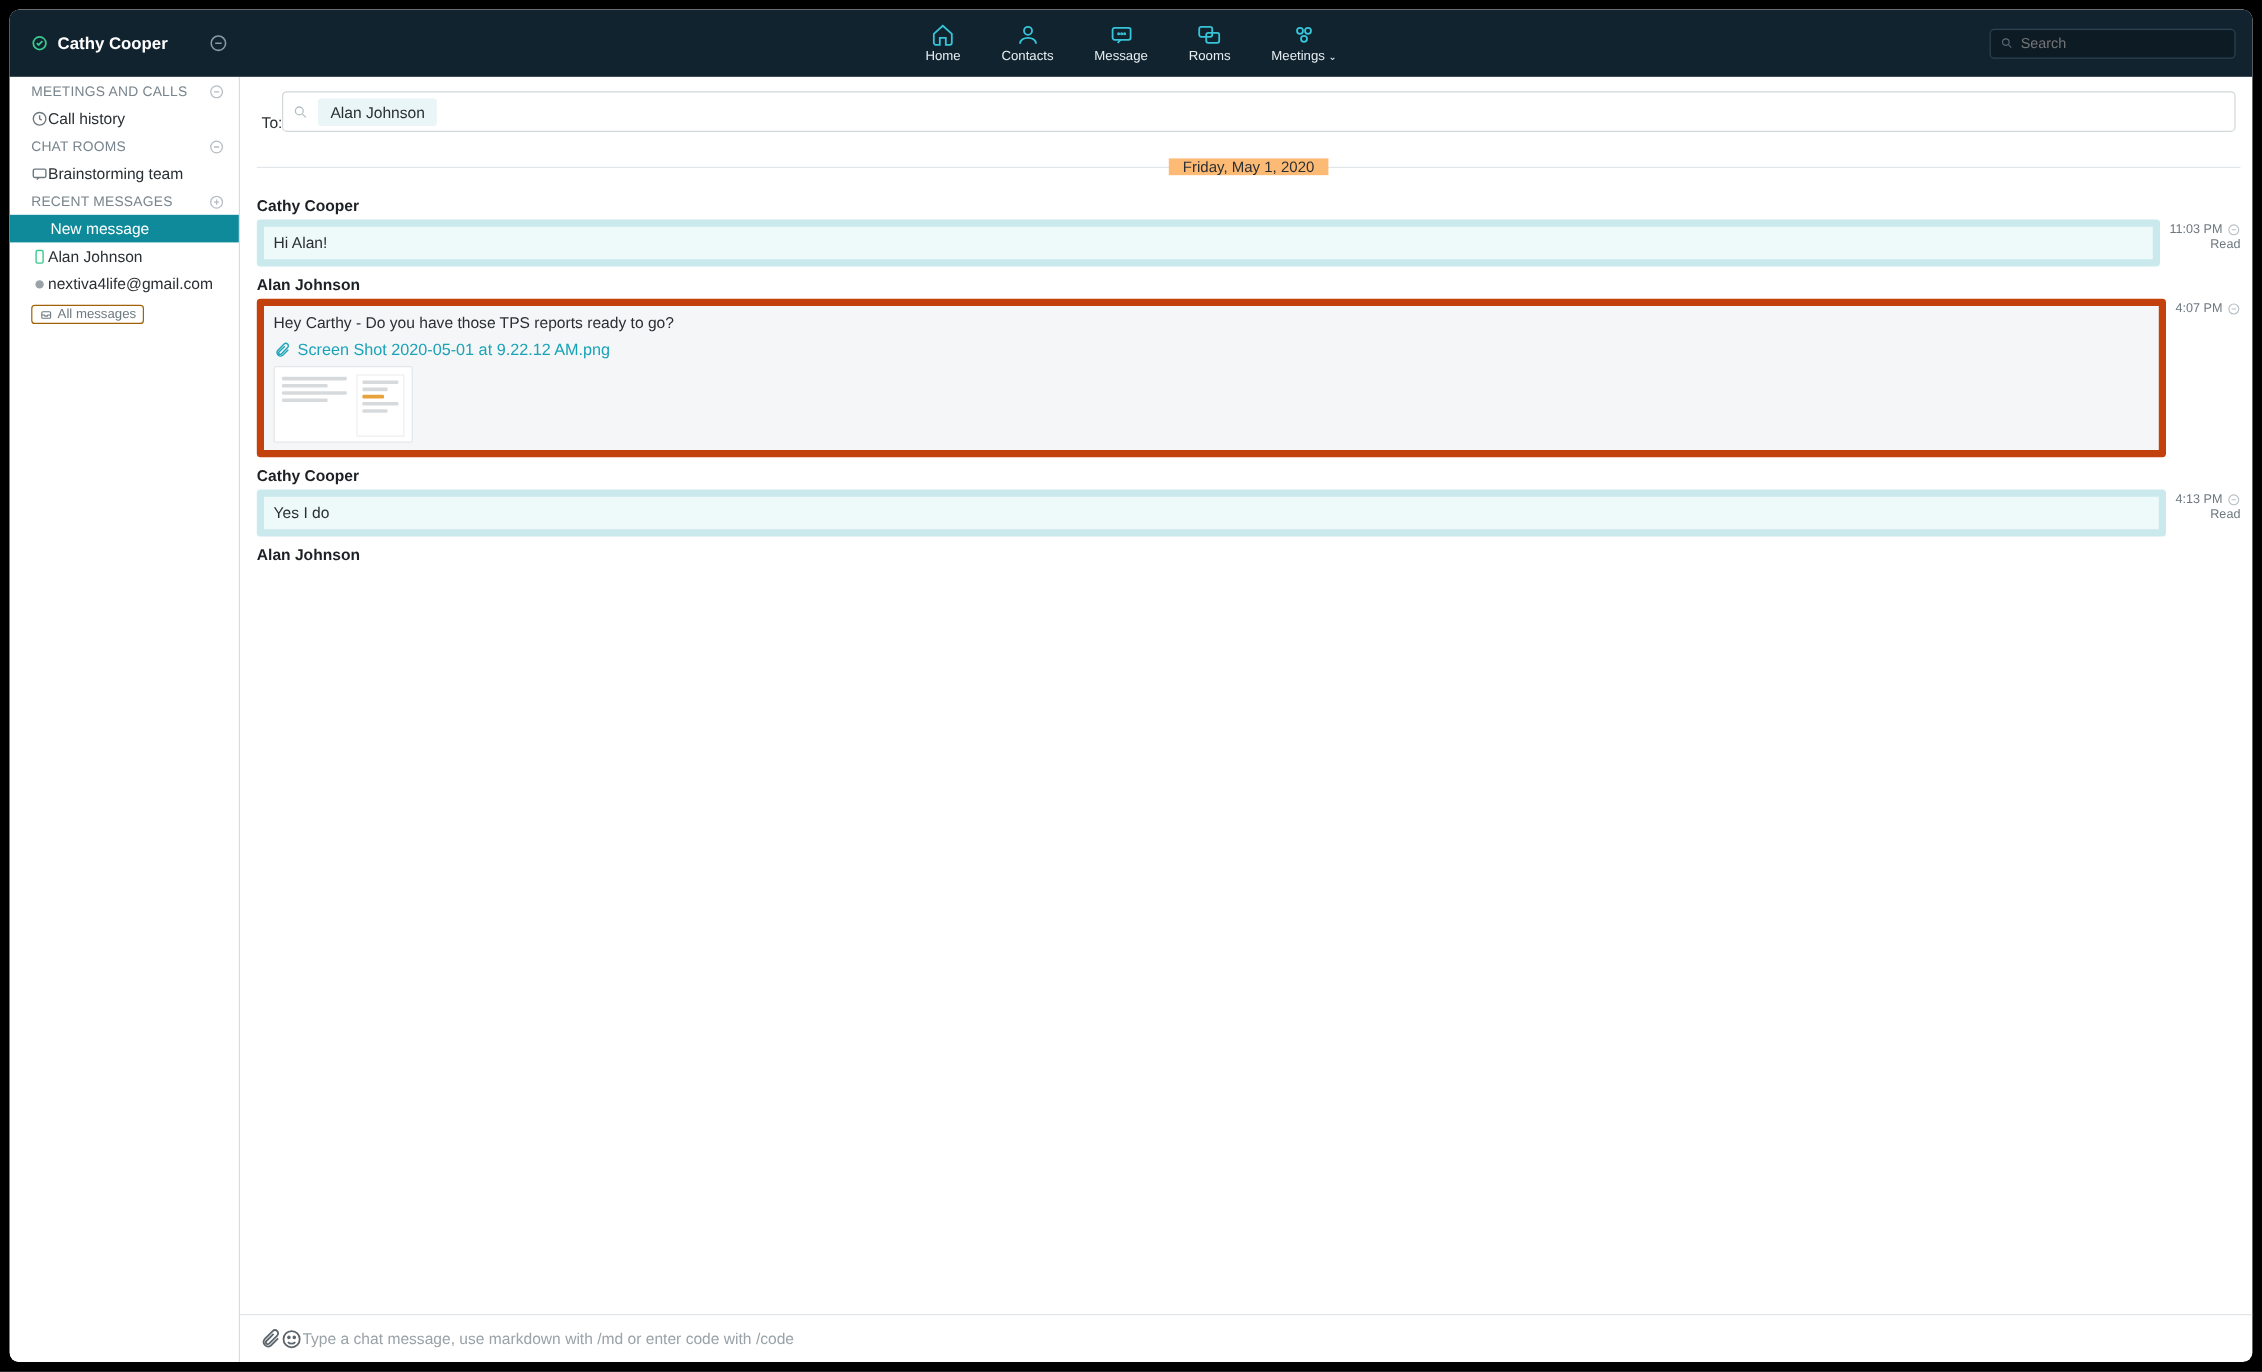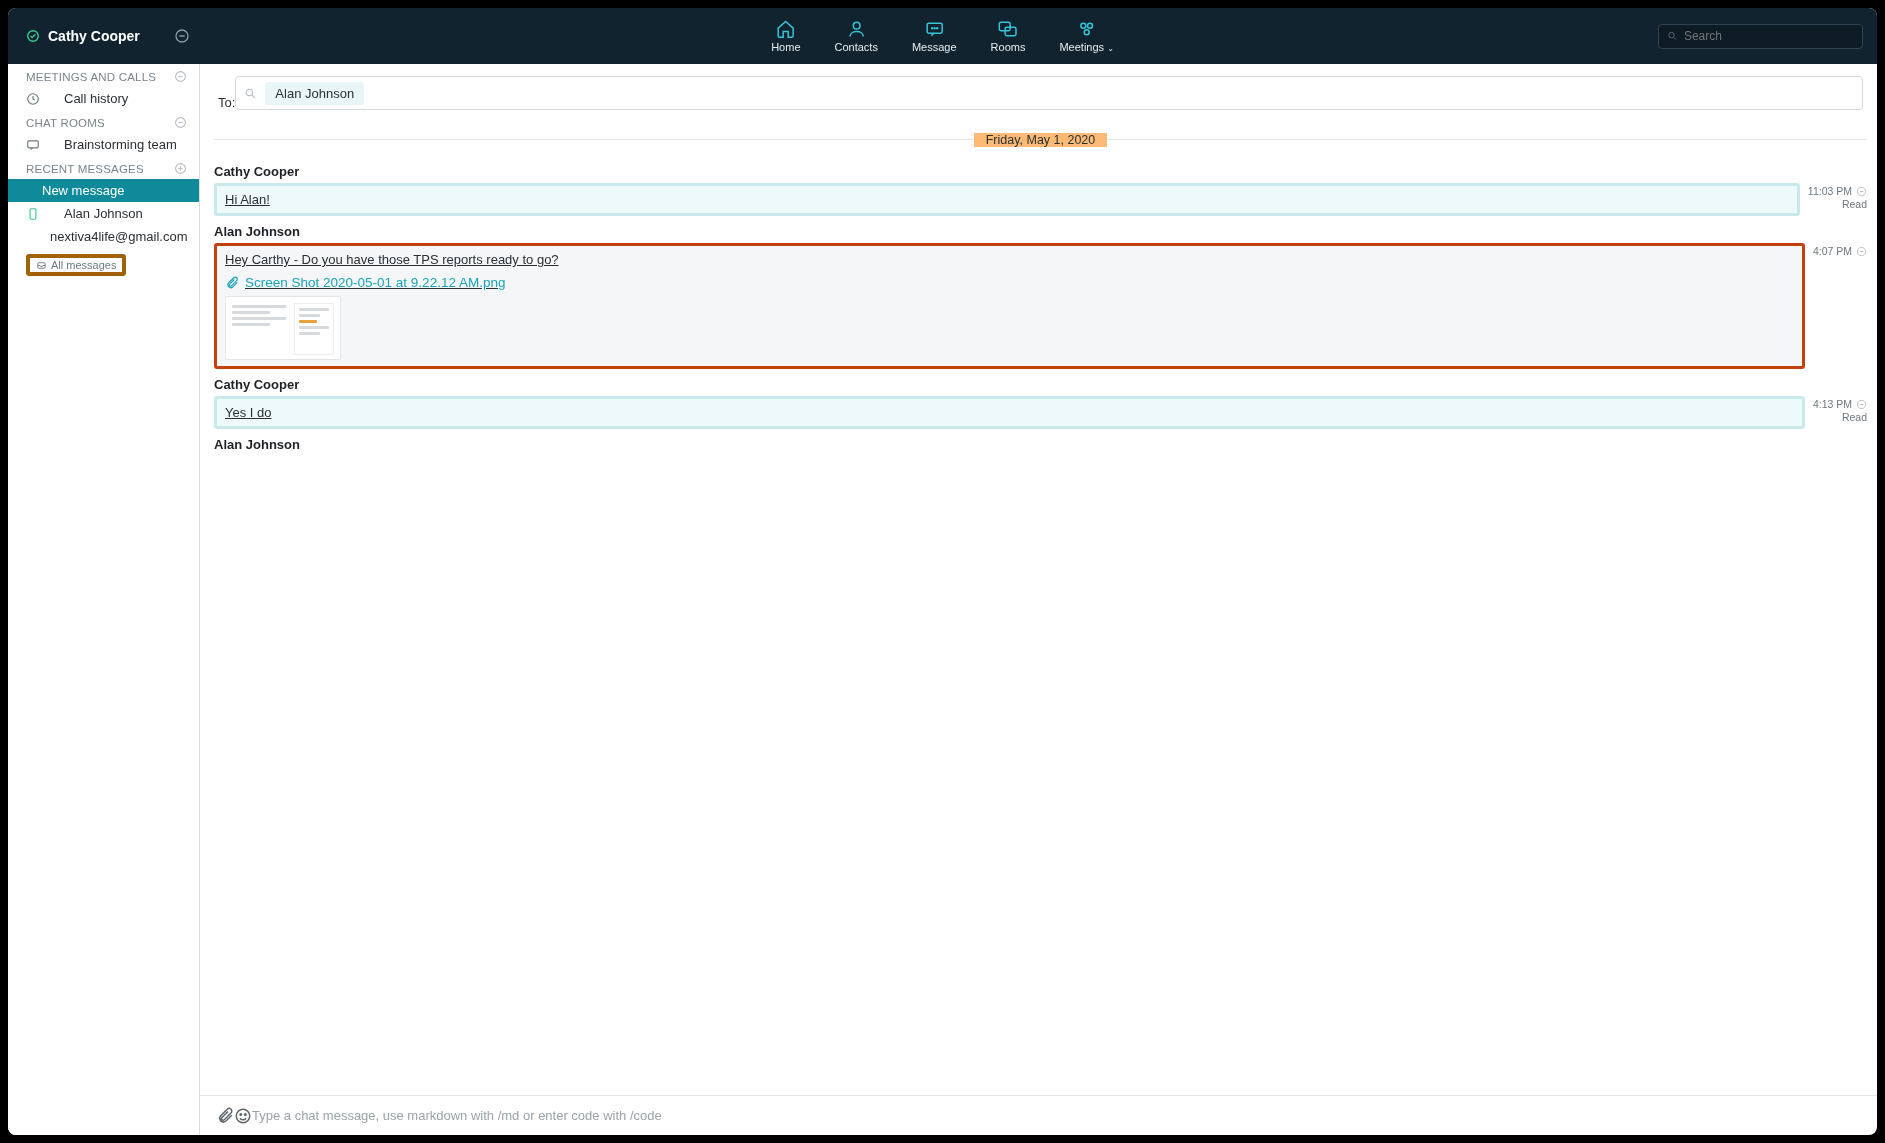--- a/index.html
+++ b/index.html
@@ -18,44 +18,44 @@
 .search { width:205px; height:25px; background:#0c1b24; border:1px solid #2d4350; border-radius:4px; display:flex; align-items:center; padding:0 8px; gap:6px; }
 .search input { background:transparent; border:none; outline:none; color:#8a9aa3; font-size:12px; width:100%; }
 .search-ico { width:12px; height:12px; color:#5a6e78; display:inline-flex; }
 
 .body { flex:1; display:flex; min-height:0; }
 .sidebar { width:192px; border-right:1px solid #d9dde0; background:#fff; display:flex; flex-direction:column; font-size:13px; }
 .sb-section { }
 .sb-head { display:flex; align-items:center; padding:6px 12px 4px 18px; color:#79858c; font-size:11.5px; letter-spacing:.2px; }
 .sb-head .spacer { flex:1; }
 .sb-head-ico { width:13px; height:13px; color:#b6bec3; display:inline-flex; }
-.sb-row { display:flex; align-items:center; gap:24px; padding:4px 12px 4px 18px; color:#2a2f33; cursor:pointer; }
+.sb-row { display:flex; align-items:center; gap:0; padding:4px 12px 4px 18px; color:#2a2f33; cursor:pointer; }
 .sb-row .ico { width:14px; height:14px; color:#6d787f; display:inline-flex; }
 .sb-row.active { background:#0e8a9a; color:#fff; padding-left:34px; }
 .sb-row .ico.green { color:#3cc98e; }
 .sb-row .ico.grey { color:#9aa3a8; }
-.all-msgs { margin:6px 28px 0 18px; display:inline-flex; align-items:center; gap:4px; border:4px solid #a16207; border-radius:3px; padding:1px 6px; font-size:11px; color:#6d787f; cursor:pointer; width:max-content; }
+.all-msgs { margin:6px 28px 0 18px; display:inline-flex; align-items:center; gap:4px; border:1px solid #a16207; border-radius:3px; padding:1px 6px; font-size:11px; color:#6d787f; cursor:pointer; width:max-content; }
 .all-msgs .ico { width:11px; height:11px; display:inline-flex; }
 
 .main { flex:1; display:flex; flex-direction:column; min-width:0; }
 .to-bar { display:flex; align-items:flex-end; padding:12px 14px 10px 18px; }
 .to-lbl { font-size:13px; color:#2a2f33; }
 .to-field { flex:1; height:34px; border:1px solid #d2d7da; border-radius:4px; display:flex; align-items:center; padding:0 8px; gap:8px; }
 .to-search-ico { width:13px; height:13px; color:#b6bec3; display:inline-flex; }
 .chip { background:#e9f5f7; color:#2a2f33; font-size:13px; padding:4px 10px; border-radius:3px; }
 
 .conv { flex:1; overflow:auto; padding:0 10px 0 14px; }
 .date-sep { position:relative; text-align:center; margin:10px 0 14px; }
 .date-sep::before { content:""; position:absolute; left:0; right:0; top:50%; height:1px; background:#e2e6e8; }
 .date-sep span { position:relative; background:#fdba74; padding:0 12px; font-size:12.5px; font-weight:400; color:#2a2f33; }
 
 .msg-grp { margin-bottom:6px; }
 .sender { font-size:13px; font-weight:700; color:#1d2125; padding:2px 0 4px 0; }
 .bubble-row { display:flex; align-items:flex-start; gap:8px; }
-.bubble { flex:1; border:3px solid #c2410c; background:#f4f6f7; border-radius:3px; padding:6px 8px; font-size:13px; color:#2a2f33;text-decoration:underline; }
+.bubble { flex:1; border:6px solid #c2410c; background:#f4f6f7; border-radius:3px; padding:6px 8px; font-size:13px; color:#2a2f33; }
 .bubble.me { background:#eef9fa; border-color:#c9e9ed; }
 .meta { display:flex; flex-direction:column; align-items:flex-end; font-size:10.5px; color:#6d787f; min-width:44px; padding-top:2px; gap:1px; }
 .meta-row { display:flex; align-items:center; gap:4px; }
 .meta-ico { width:11px; height:11px; color:#b6bec3; display:inline-flex; }
 
 .attach { display:flex; align-items:center; gap:6px; color:#1aa3b8; font-size:13.5px; padding:8px 0 6px; }
 .attach .ico { width:14px; height:14px; display:inline-flex; }
 .thumb { width:116px; height:64px; background:#fff; border:1px solid #e4e7e9; border-radius:2px; position:relative; overflow:hidden; }
 .thumb .col-l { position:absolute; left:6px; top:8px; width:54px; }
 .thumb .col-r { position:absolute; right:6px; top:6px; width:40px; background:#fff; border:1px solid #eee; height:52px; }

